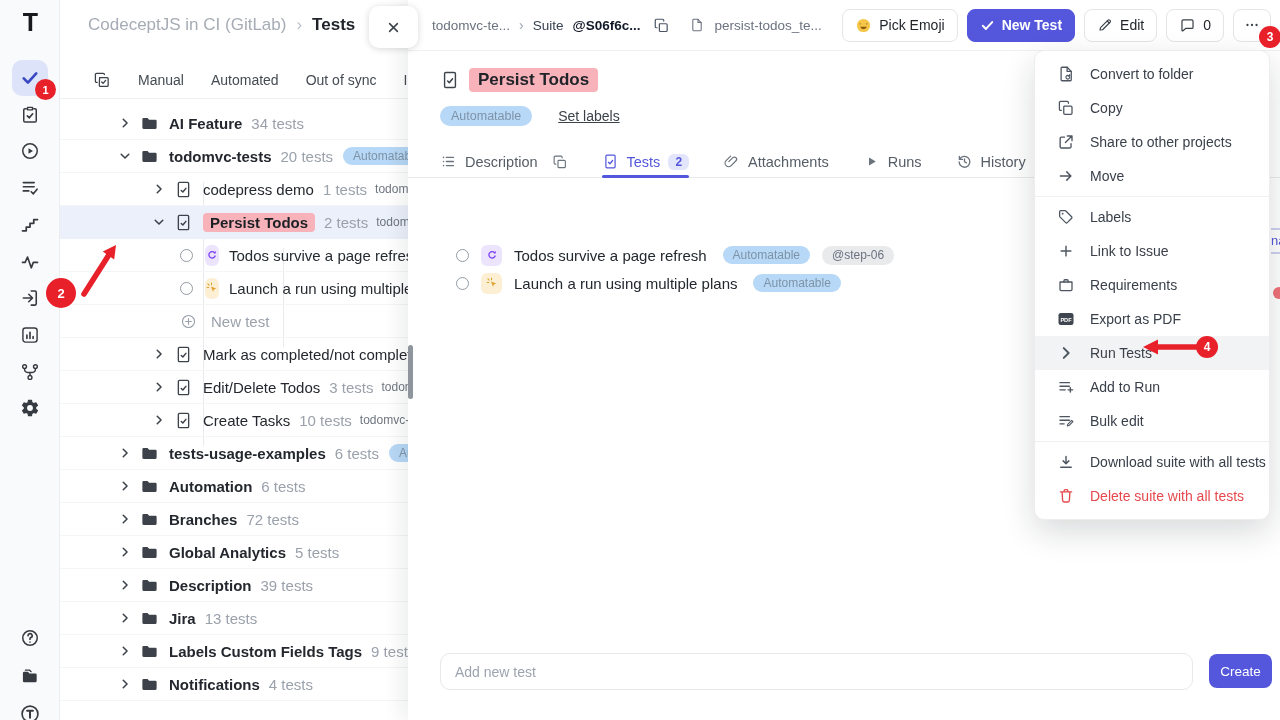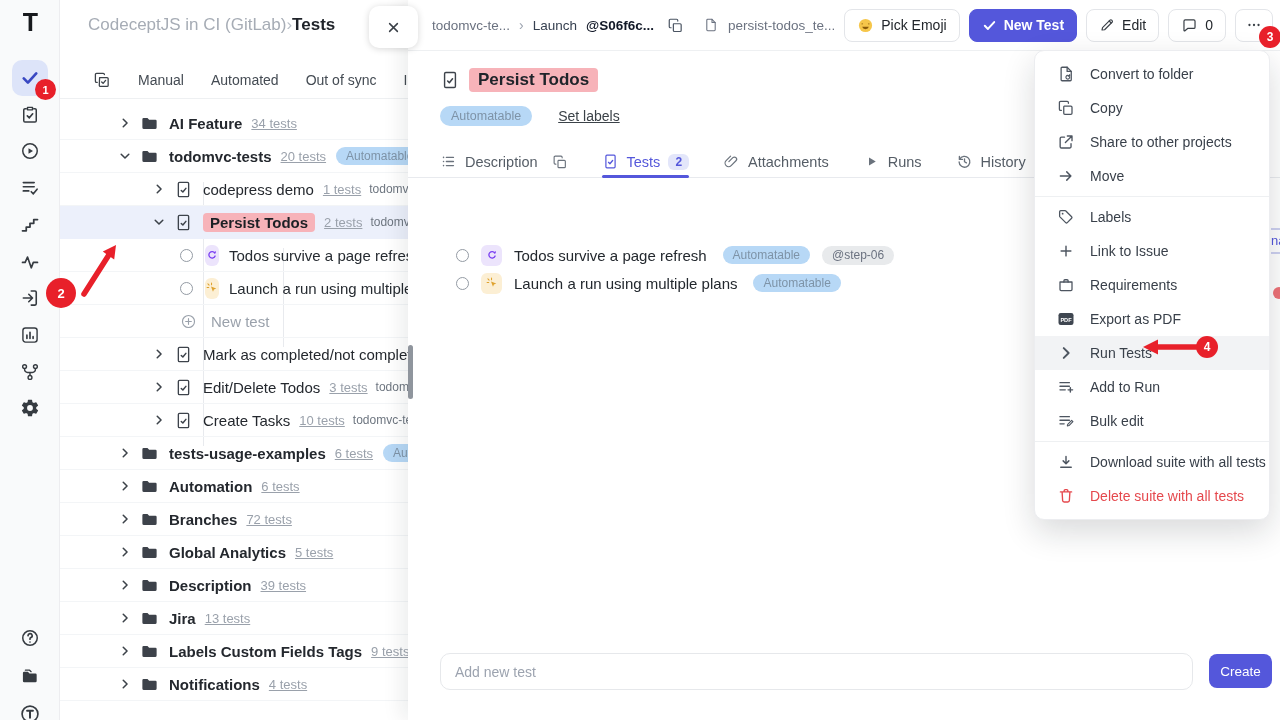--- a/index.html
+++ b/index.html
@@ -13,37 +13,37 @@
     background:#f9fafb; border-right:1px solid #ededf0; z-index:10; }
   .sb-logo { position:absolute; left:0; top:8px; width:60px; text-align:center;
     font-size:25px; font-weight:800; color:#17191d; letter-spacing:-1px; }
   .sb-item { position:absolute; left:12px; width:36px; height:36px; border-radius:10px;
     display:flex; align-items:center; justify-content:center; color:#363b41; cursor:pointer; }
   .sb-item.active { background:#dde4f9; color:#3948c2; }
 
   
   #tree { position:absolute; left:60px; top:0; width:348px; height:720px;
     background:#fff; overflow:hidden; z-index:10; }
-  .tree-head { display:flex; align-items:flex-end; padding:15px 0 0 28px;
+  .tree-head { display:flex; align-items:flex-end; gap:10px; padding:15px 0 0 28px;
     white-space:nowrap; }
   .th-project { font-size:17px; font-weight:500; color:#a6acb5; }
   .th-sep { font-size:17px; color:#b9bfc7; }
   .th-current { font-size:17px; font-weight:700; color:#1f2329; }
   .filter-row { position:absolute; left:0; top:61px; width:348px; height:38px;
     display:flex; align-items:center; gap:27px; padding-left:33px;
     border-bottom:1px solid #eef0f2; white-space:nowrap; }
   .filter-label { font-size:14px; color:#444b53; cursor:pointer; }
   #tree-rows { position:absolute; left:0; top:107px; width:348px; }
   .trow { height:33px; display:flex; align-items:center; white-space:nowrap;
     border-bottom:1px solid #f3f5f7; cursor:pointer; }
   .trow.selected { background:#ecf0fb; border-bottom-color:transparent; }
   .t-label { margin-left:10px; font-size:15px; font-weight:600; color:#24282e; }
   .t-label.suite { font-weight:500; }
   .t-label.pink { background:#f7b3b9; border-radius:4px; padding:1px 7px; color:#1c2025; font-weight:700; }
-  .t-count { margin-left:9px; font-size:13px; color:#9aa1ab;text-decoration:underline; }
+  .t-count { margin-left:9px; font-size:15px; color:#9aa1ab; }
   .t-scope { margin-left:8px; font-size:12px; color:#6e7680; }
   .auto-badge { background:#b7d8f6; color:#7e93a7; font-size:12px; font-weight:500;
     border-radius:10px; padding:2px 10px; margin-left:10px; flex:none; }
   .t-test-label { margin-left:10px; font-size:15px; color:#262b31; }
   .t-new { color:#9aa1ab; font-size:15px; margin-left:10px; }
   .guide { position:absolute; width:1px; background:#e8eaee; }
   #scroll-thumb { position:absolute; left:408px; top:345px; width:5px; height:54px;
     background:#8f959d; border-radius:3px; z-index:46; }
   #close-btn { position:absolute; left:369px; top:6px; width:49px; height:42px;
     background:#fff; border-radius:10px; box-shadow:0 1px 7px rgba(0,0,0,.16);
@@ -524,21 +524,21 @@
       <svg viewBox="0 0 24 24">
         <path d="M6.5 6.5l11 11M17.5 6.5l-11 11" fill="none" stroke="currentColor" stroke-width="2.1" stroke-linecap="round" stroke-linejoin="round"></path>
       </svg>
     </span>
 </div>
 
 <div id="drawer">
   <div class="toolbar">
     <span class="bc-dim">todomvc-te...</span>
     <span class="bc-sep">›</span>
-    <span class="bc-type">Launch</span>
+    <span class="bc-type">Suite</span>
     <span class="bc-id">@S06f6c...</span>
     <span class="ic" style="width:17px;height:17px;color:#4b5563;margin-left:4px" id="tb-copy-slot">
         <svg viewBox="0 0 24 24">
           <path d="M9.5 9.5h9A1.5 1.5 0 0 1 20 11v8a1.5 1.5 0 0 1-1.5 1.5h-8A1.5 1.5 0 0 1 9 19v-8a1.5 1.5 0 0 1 .5-1.5z" fill="none" stroke="currentColor" stroke-width="1.7" stroke-linecap="round" stroke-linejoin="round"></path>
           <path d="M5.8 15.2h-1A1.6 1.6 0 0 1 3.2 13.6V4.8A1.6 1.6 0 0 1 4.8 3.2h8.8a1.6 1.6 0 0 1 1.6 1.6v1" fill="none" stroke="currentColor" stroke-width="1.7" stroke-linecap="round" stroke-linejoin="round"></path>
         </svg>
       </span>
     <span class="ic" style="width:16px;height:16px;color:#6b7280;margin-left:10px" id="tb-file-slot">
         <svg viewBox="0 0 24 24">
           <path d="M13.5 3.5H7A1.3 1.3 0 0 0 5.7 4.8v14.4A1.3 1.3 0 0 0 7 20.5h10a1.3 1.3 0 0 0 1.3-1.3V8.3z" fill="none" stroke="currentColor" stroke-width="1.6" stroke-linecap="round" stroke-linejoin="round"></path>

